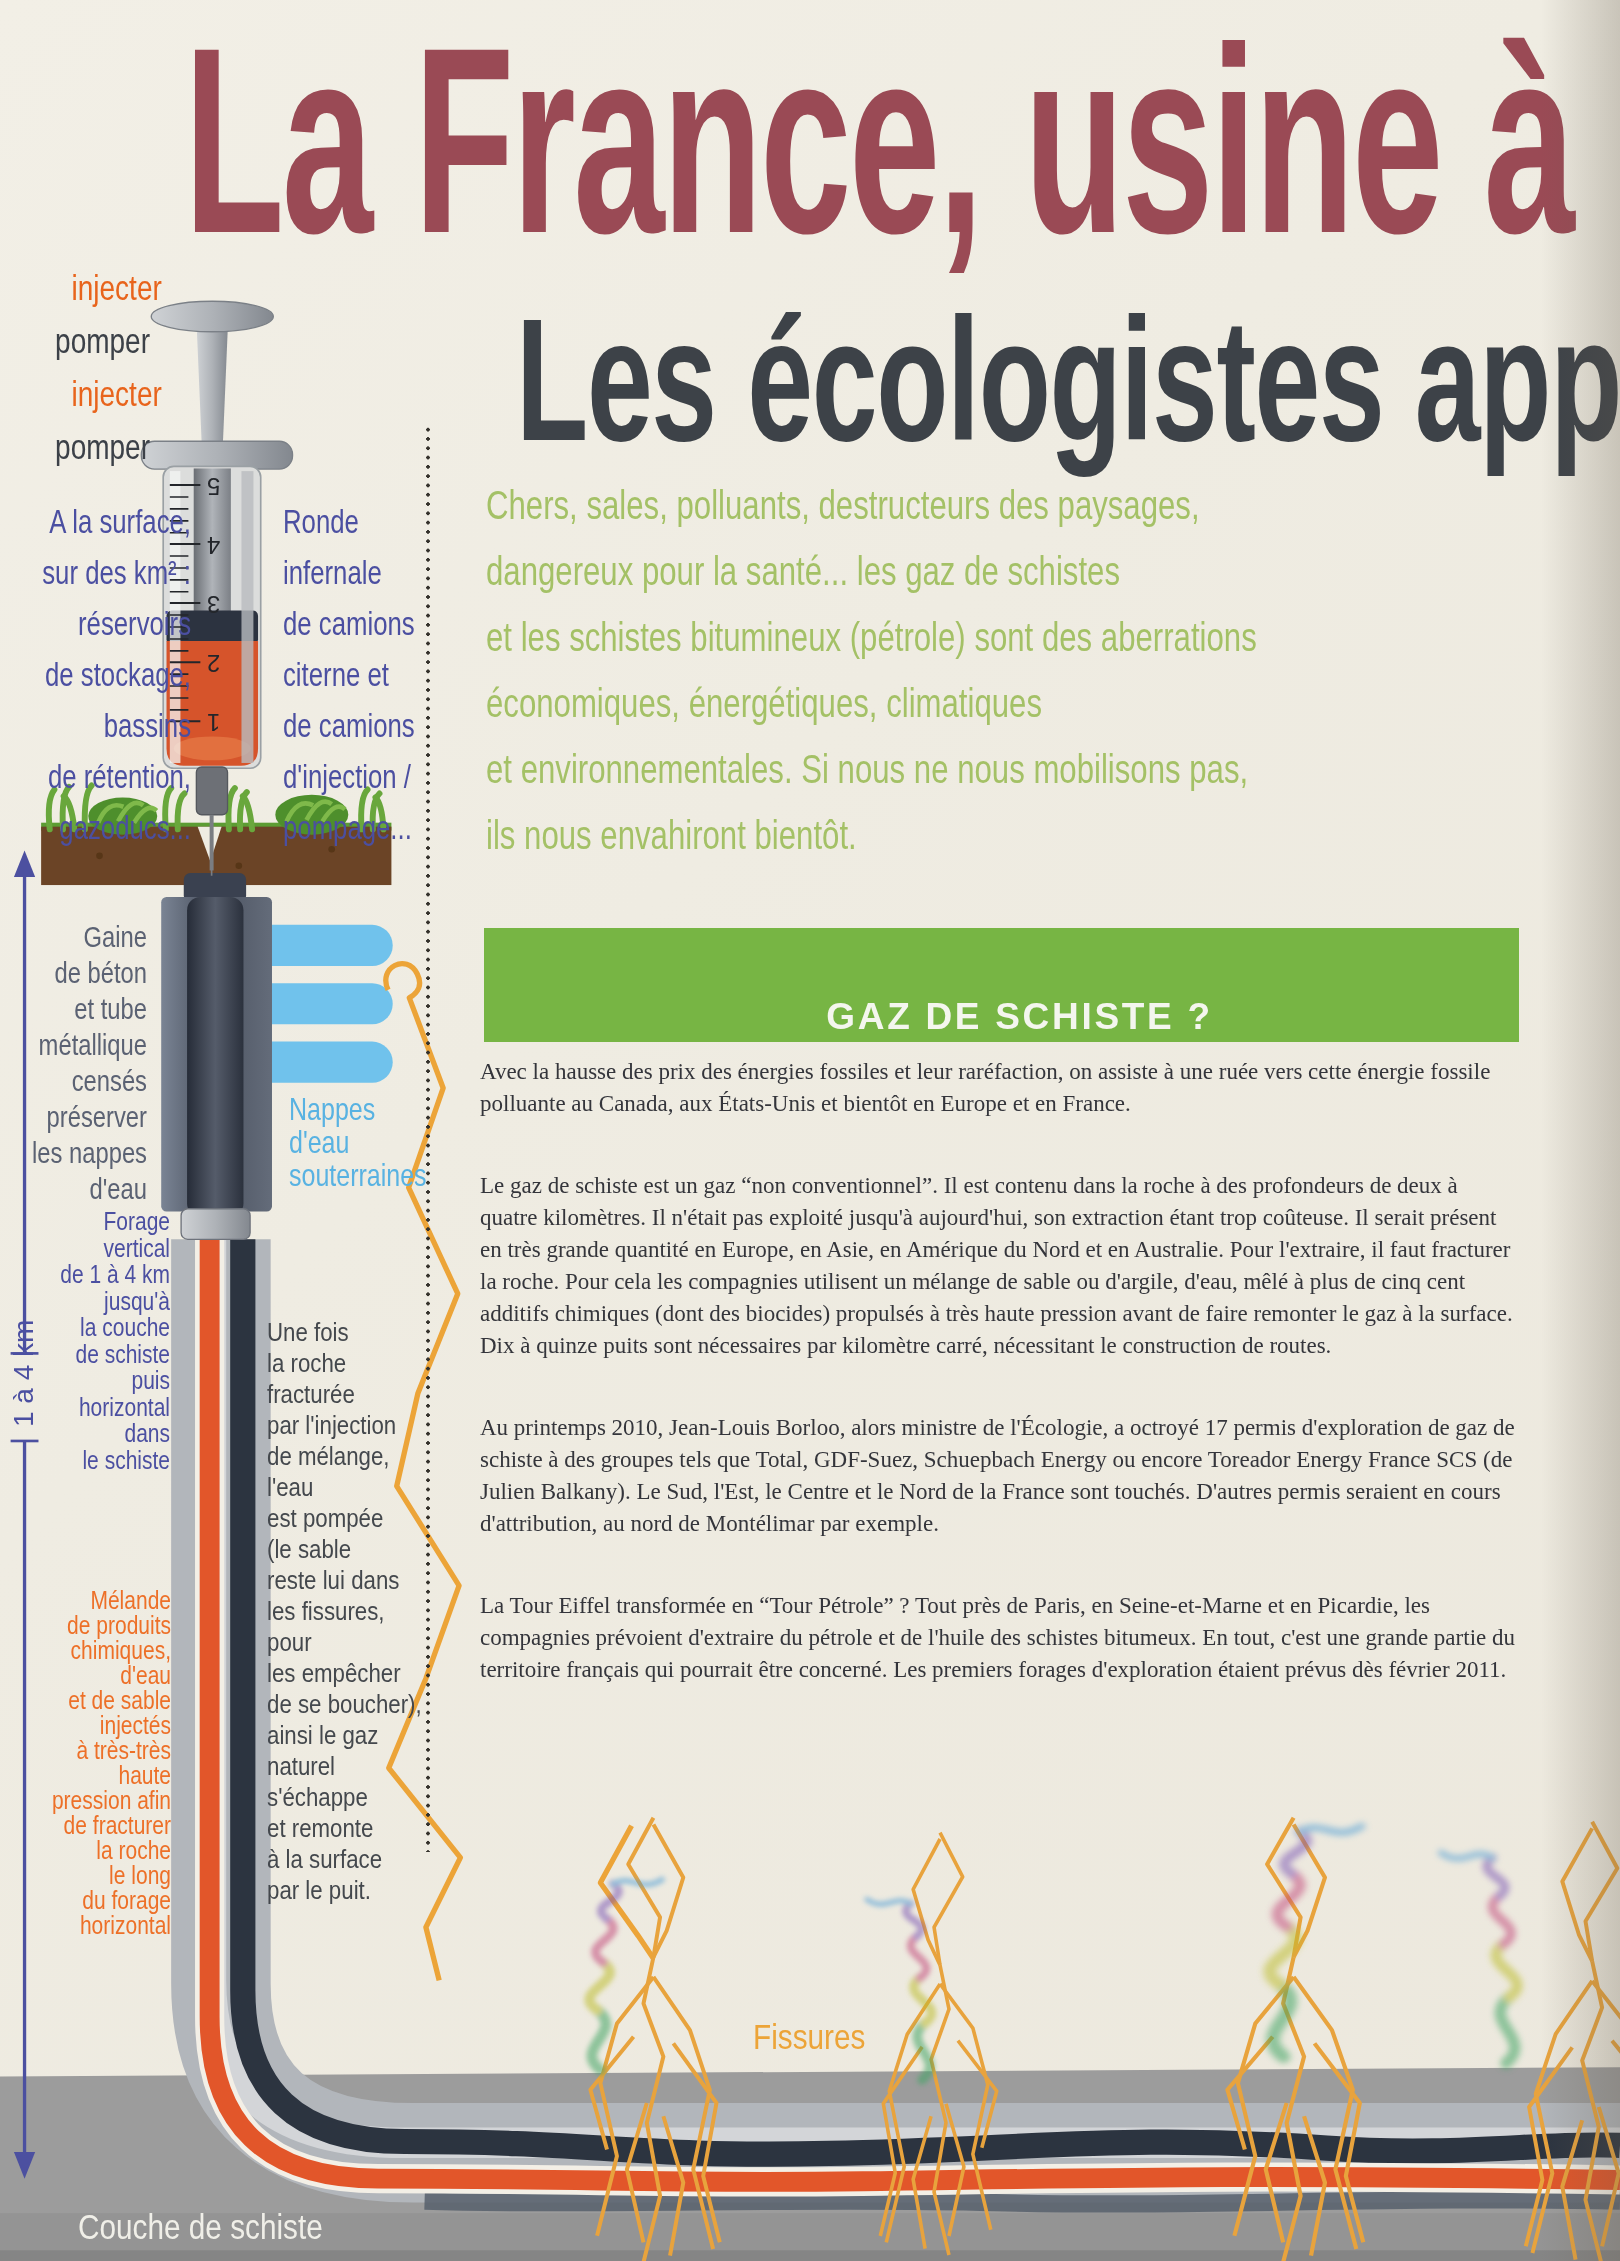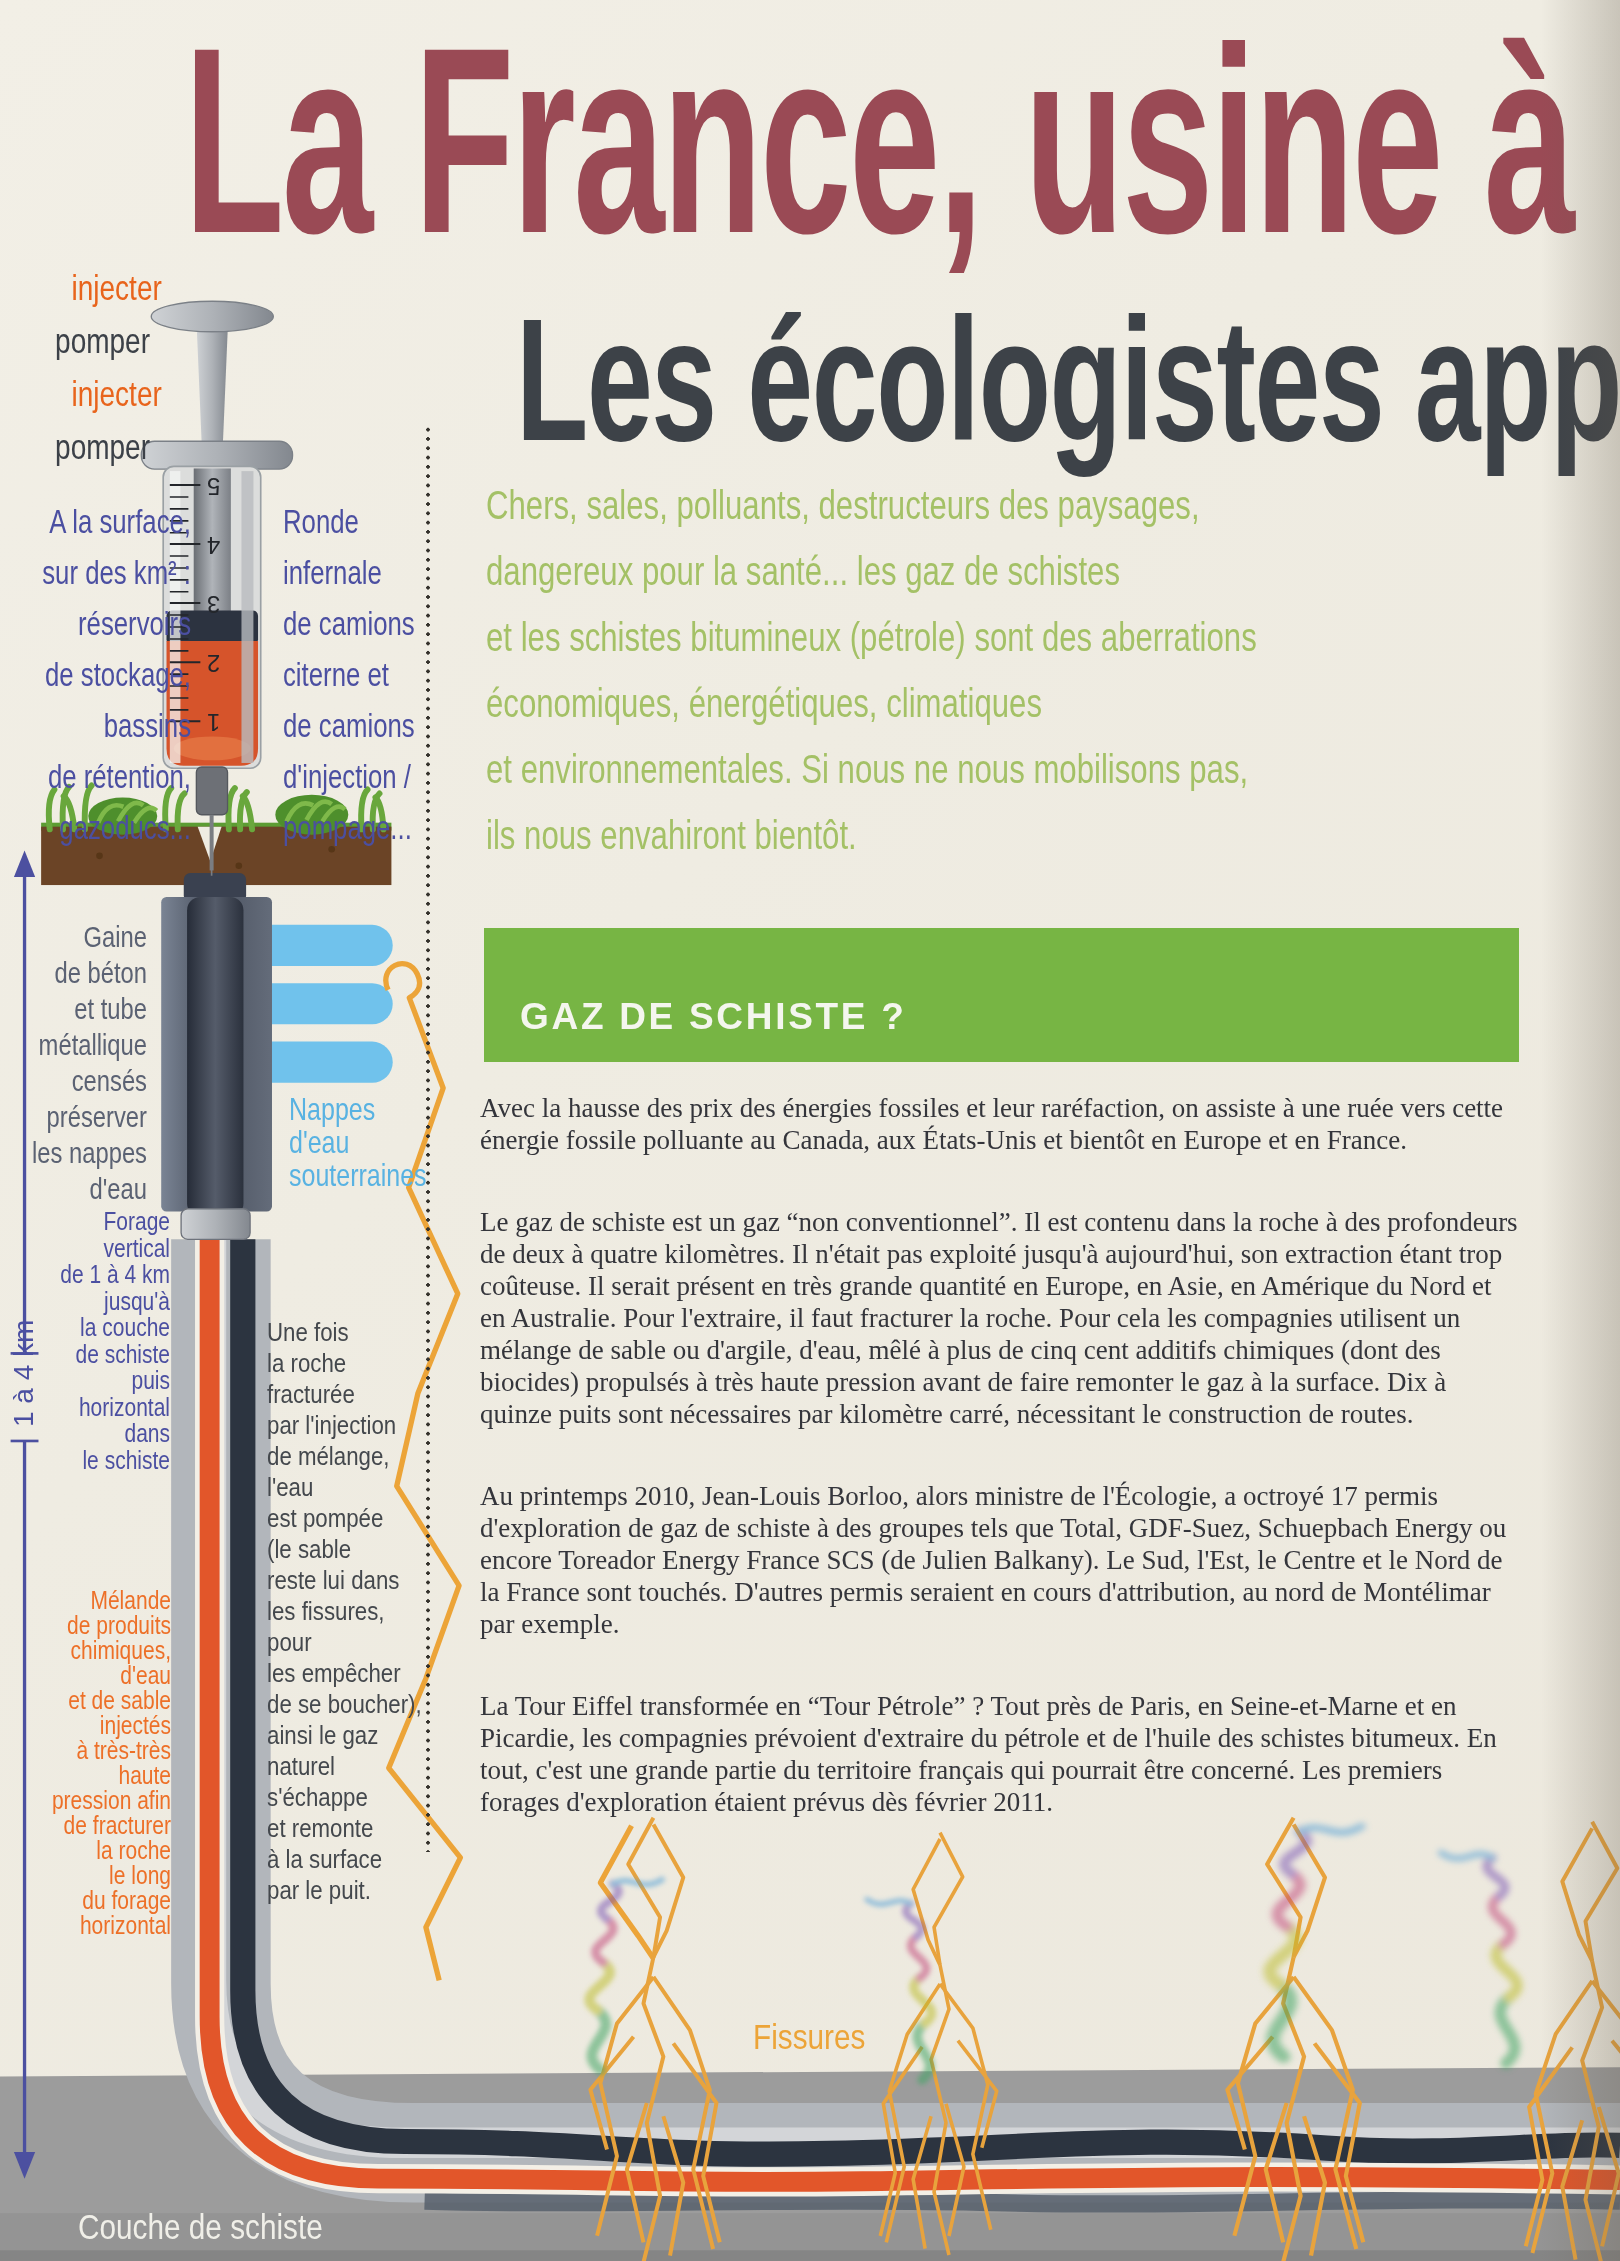--- a/index.html
+++ b/index.html
@@ -3,22 +3,22 @@
 <meta charset="utf-8">
 <style>
   html,body{margin:0;padding:0;}
   body{width:1620px;height:2261px;overflow:hidden;background:#efece2;font-family:"Liberation Sans",sans-serif;}
   .page{position:relative;width:1620px;height:2261px;background:linear-gradient(135deg,#f2efe6 0%,#efece2 40%,#ece8dd 100%);overflow:hidden;}
   .art{position:absolute;left:0;top:0;width:1620px;height:2261px;}
   .abs{position:absolute;white-space:pre-line;}
   .title{left:184px;top:-12px;font-size:265px;font-weight:bold;color:#9a4a55;letter-spacing:-4px;transform:scaleX(0.62);transform-origin:left top;white-space:nowrap;}
   .subtitle{left:516px;top:279px;font-size:174px;font-weight:bold;color:#3d4248;letter-spacing:-2px;transform:scaleX(0.68);transform-origin:left top;white-space:nowrap;}
   .intro{left:486px;top:472px;font-size:41px;line-height:66px;color:#a4c166;transform:scaleX(0.76);transform-origin:left top;}
-  .greenbox{left:484px;top:928px;width:1035px;height:134px;background:#77b544;color:#f4f6ee;font-weight:bold;font-size:37px;line-height:48px;letter-spacing:2.7px;padding:17px 0 0 36px;box-sizing:border-box;}
-  .bodycol{left:480px;top:1060px;width:1039px;color:#34353b;font-family:"Liberation Serif",serif;font-size:27px;line-height:32px;}
+  .greenbox{left:484px;top:928px;width:1035px;height:114px;background:#77b544;color:#f4f6ee;font-weight:bold;font-size:37px;line-height:48px;letter-spacing:2.7px;padding:17px 0 0 36px;box-sizing:border-box;text-align:center;}
+  .bodycol{left:480px;top:1024px;width:1039px;color:#34353b;font-family:"Liberation Serif",serif;font-size:23px;line-height:32px;}
   .bodycol p{margin:0 0 18px 0;}
   .lbl{line-height:1;}
   .pumpline-o{color:#e8641c;font-size:35px;line-height:41px;text-align:right;}
   .pumpline-d{color:#3c4148;font-size:35px;line-height:41px;text-align:left;padding-left:22.6px;}
   .blue{color:#4b4fa1;}
   .orange{color:#ed7028;}
   .surface{left:0px;top:496px;width:191px;font-size:33px;line-height:51px;text-align:right;transform:scaleX(0.78);transform-origin:top right;}
   .trucks{left:283px;top:496px;width:199px;font-size:33px;line-height:51px;transform:scaleX(0.78);transform-origin:top left;}
   .casinglbl{left:-6.6px;top:919px;width:154px;font-size:29px;line-height:36px;text-align:right;color:#5b6273;transform:scaleX(0.82);transform-origin:top right;}
   .aquiferlbl{left:289px;top:1093px;width:173px;font-size:30.5px;line-height:33px;color:#58b2e2;transform:scaleX(0.82);transform-origin:top left;}

